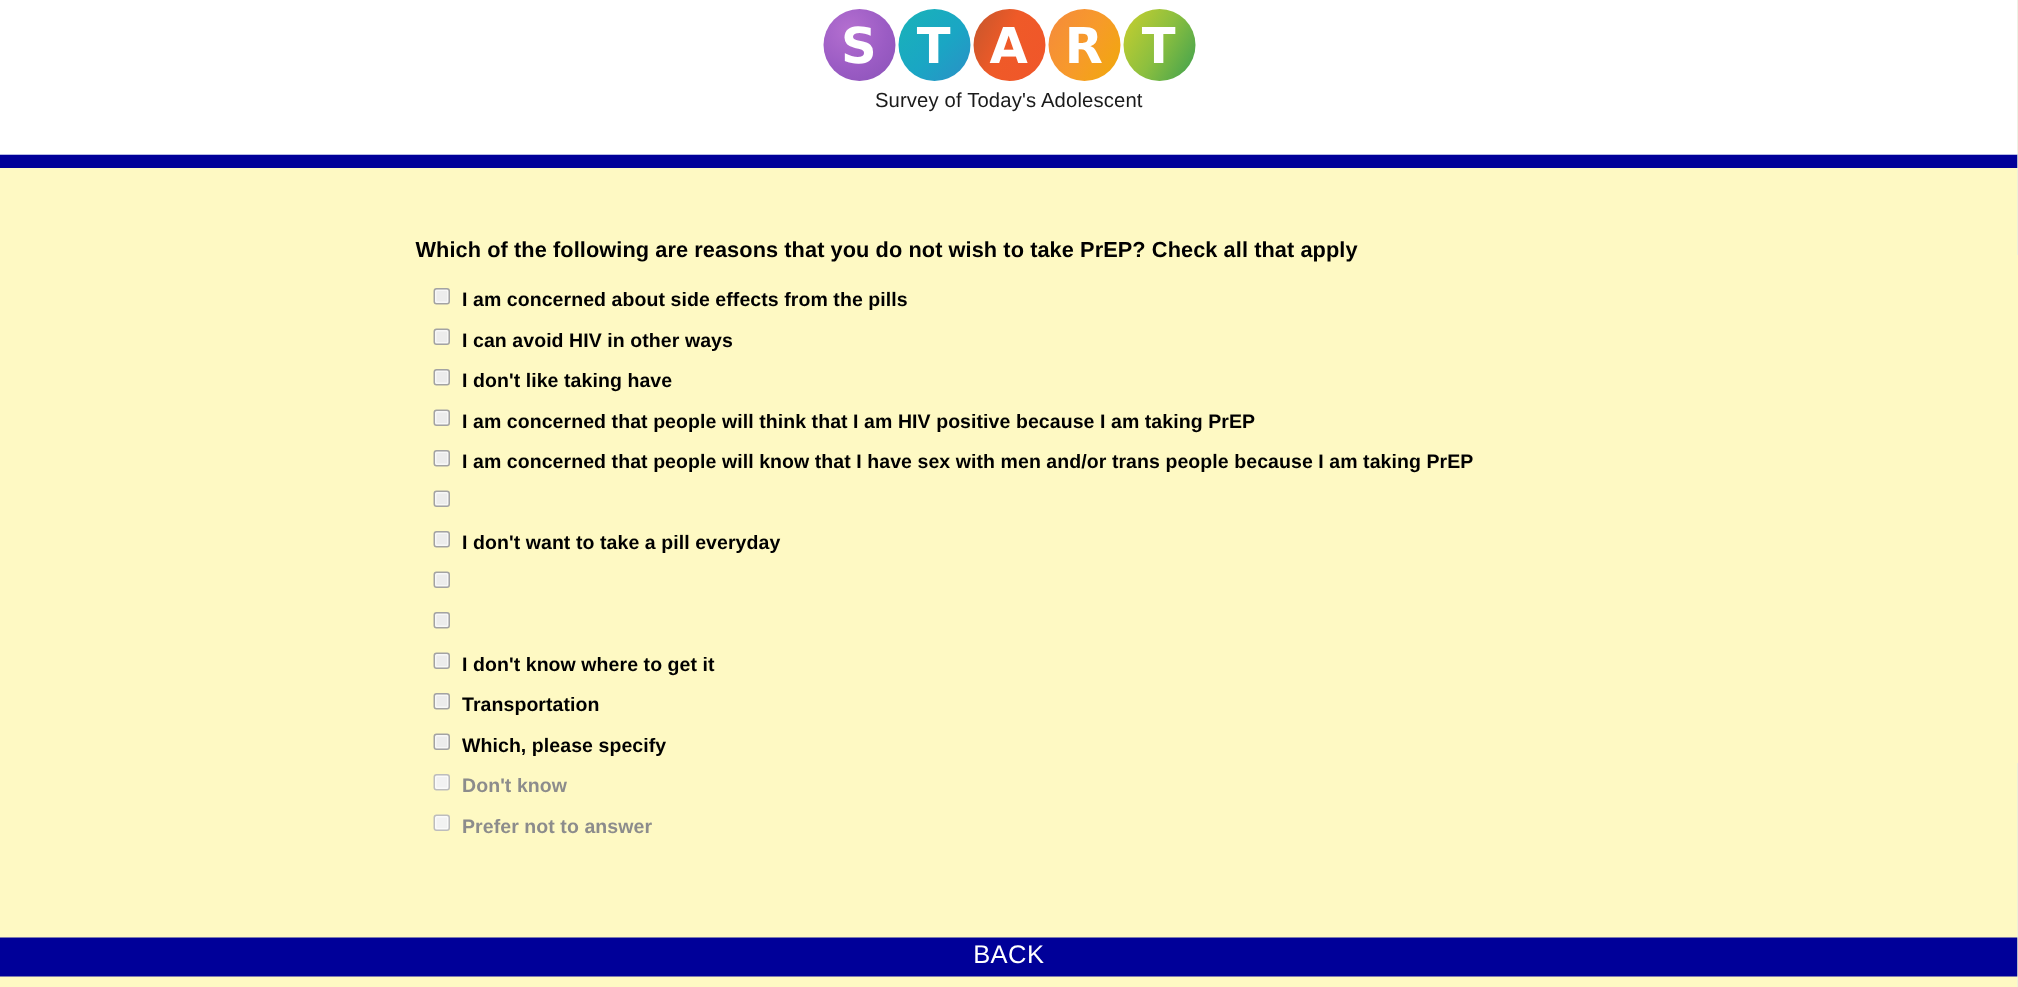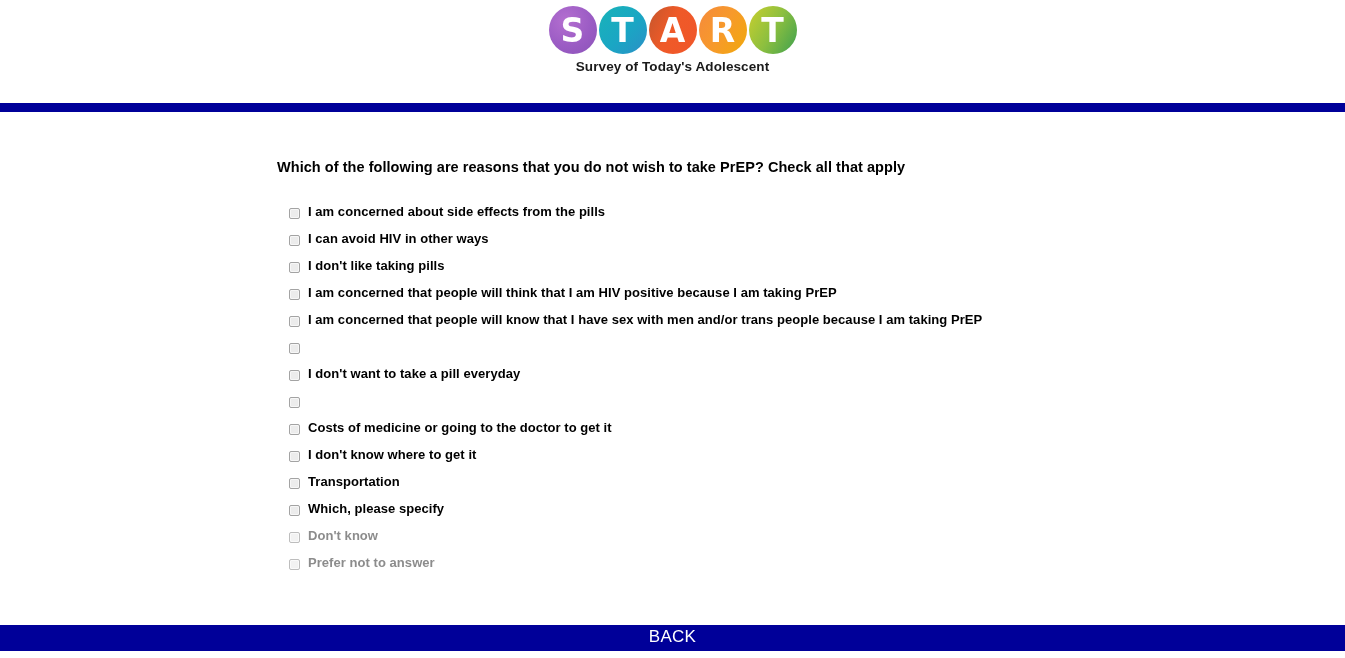--- a/index.html
+++ b/index.html
@@ -50,59 +50,59 @@
   .lc-s { background: radial-gradient(circle at 35% 30%, #b46fd0 0%, #9b5cc4 55%, #8a52b8 100%); }
   .lc-t { background: linear-gradient(135deg, #19b3b8 0%, #1aa6c4 55%, #2b8fc6 100%); }
   .lc-a { background: linear-gradient(115deg, #c4562c 0%, #ef5a28 45%, #f0562a 100%); }
   .lc-r { background: linear-gradient(120deg, #f58a3c 0%, #f79a2b 50%, #f0a90a 100%); }
   .lc-t2 { background: linear-gradient(120deg, #c9cf2e 0%, #8cbf3f 50%, #3da04f 100%); }
 
   .tagline {
     margin-top: 4px;
     font-family: "Liberation Sans", sans-serif;
     font-size: 13.5px;
-    font-weight: bold;
+    font-weight: normal;
     color: #1a1a1a;
     line-height: 17.5px;
     letter-spacing: 0.1px;
   }
 
   .navy-bar {
     width: 100%;
     height: 9px;
     background: #000099;
   }
 
   
   .content {
     position: relative;
     width: 100%;
     height: 546px;
-    background: #ffffff;
+    background: #fef9c3;
   }
   .question {
     position: absolute;
     left: 277px;
     top: 47px;
     font-size: 14.5px;
     font-weight: bold;
     color: #000000;
     font-family: "Liberation Sans", sans-serif;
     letter-spacing: 0.05px;
   }
 
   .options {
     position: absolute;
     left: 289px;
     top: 80px;
   }
   .option-row {
     height: 27px;
     display: flex;
-    align-items: flex-end;
+    align-items: flex-start;
   }
   .cbox {
     width: 11px;
     height: 11px;
     border: 1px solid #a3a3a3;
     border-radius: 2px;
     background: #ececec;
     box-sizing: border-box;
     flex: 0 0 auto;
     margin-right: 8px;
@@ -176,21 +176,21 @@
       <div class="option-row">
         <span class="cbox"></span>
         <span class="opt-label">I am concerned about side effects from the pills</span>
       </div>
       <div class="option-row">
         <span class="cbox"></span>
         <span class="opt-label">I can avoid HIV in other ways</span>
       </div>
       <div class="option-row">
         <span class="cbox"></span>
-        <span class="opt-label">I don't like taking pills</span>
+        <span class="opt-label">I don't like taking have</span>
       </div>
       <div class="option-row">
         <span class="cbox"></span>
         <span class="opt-label">I am concerned that people will think that I am HIV positive because I am taking PrEP</span>
       </div>
       <div class="option-row">
         <span class="cbox"></span>
         <span class="opt-label">I am concerned that people will know that I have sex with men and/or trans people because I am taking PrEP</span>
       </div>
       <div class="option-row">
@@ -198,21 +198,20 @@
       </div>
       <div class="option-row">
         <span class="cbox"></span>
         <span class="opt-label">I don't want to take a pill everyday</span>
       </div>
       <div class="option-row">
         <span class="cbox"></span>
       </div>
       <div class="option-row">
         <span class="cbox"></span>
-        <span class="opt-label">Costs of medicine or going to the doctor to get it</span>
       </div>
       <div class="option-row">
         <span class="cbox"></span>
         <span class="opt-label">I don't know where to get it</span>
       </div>
       <div class="option-row">
         <span class="cbox"></span>
         <span class="opt-label">Transportation</span>
       </div>
       <div class="option-row">

